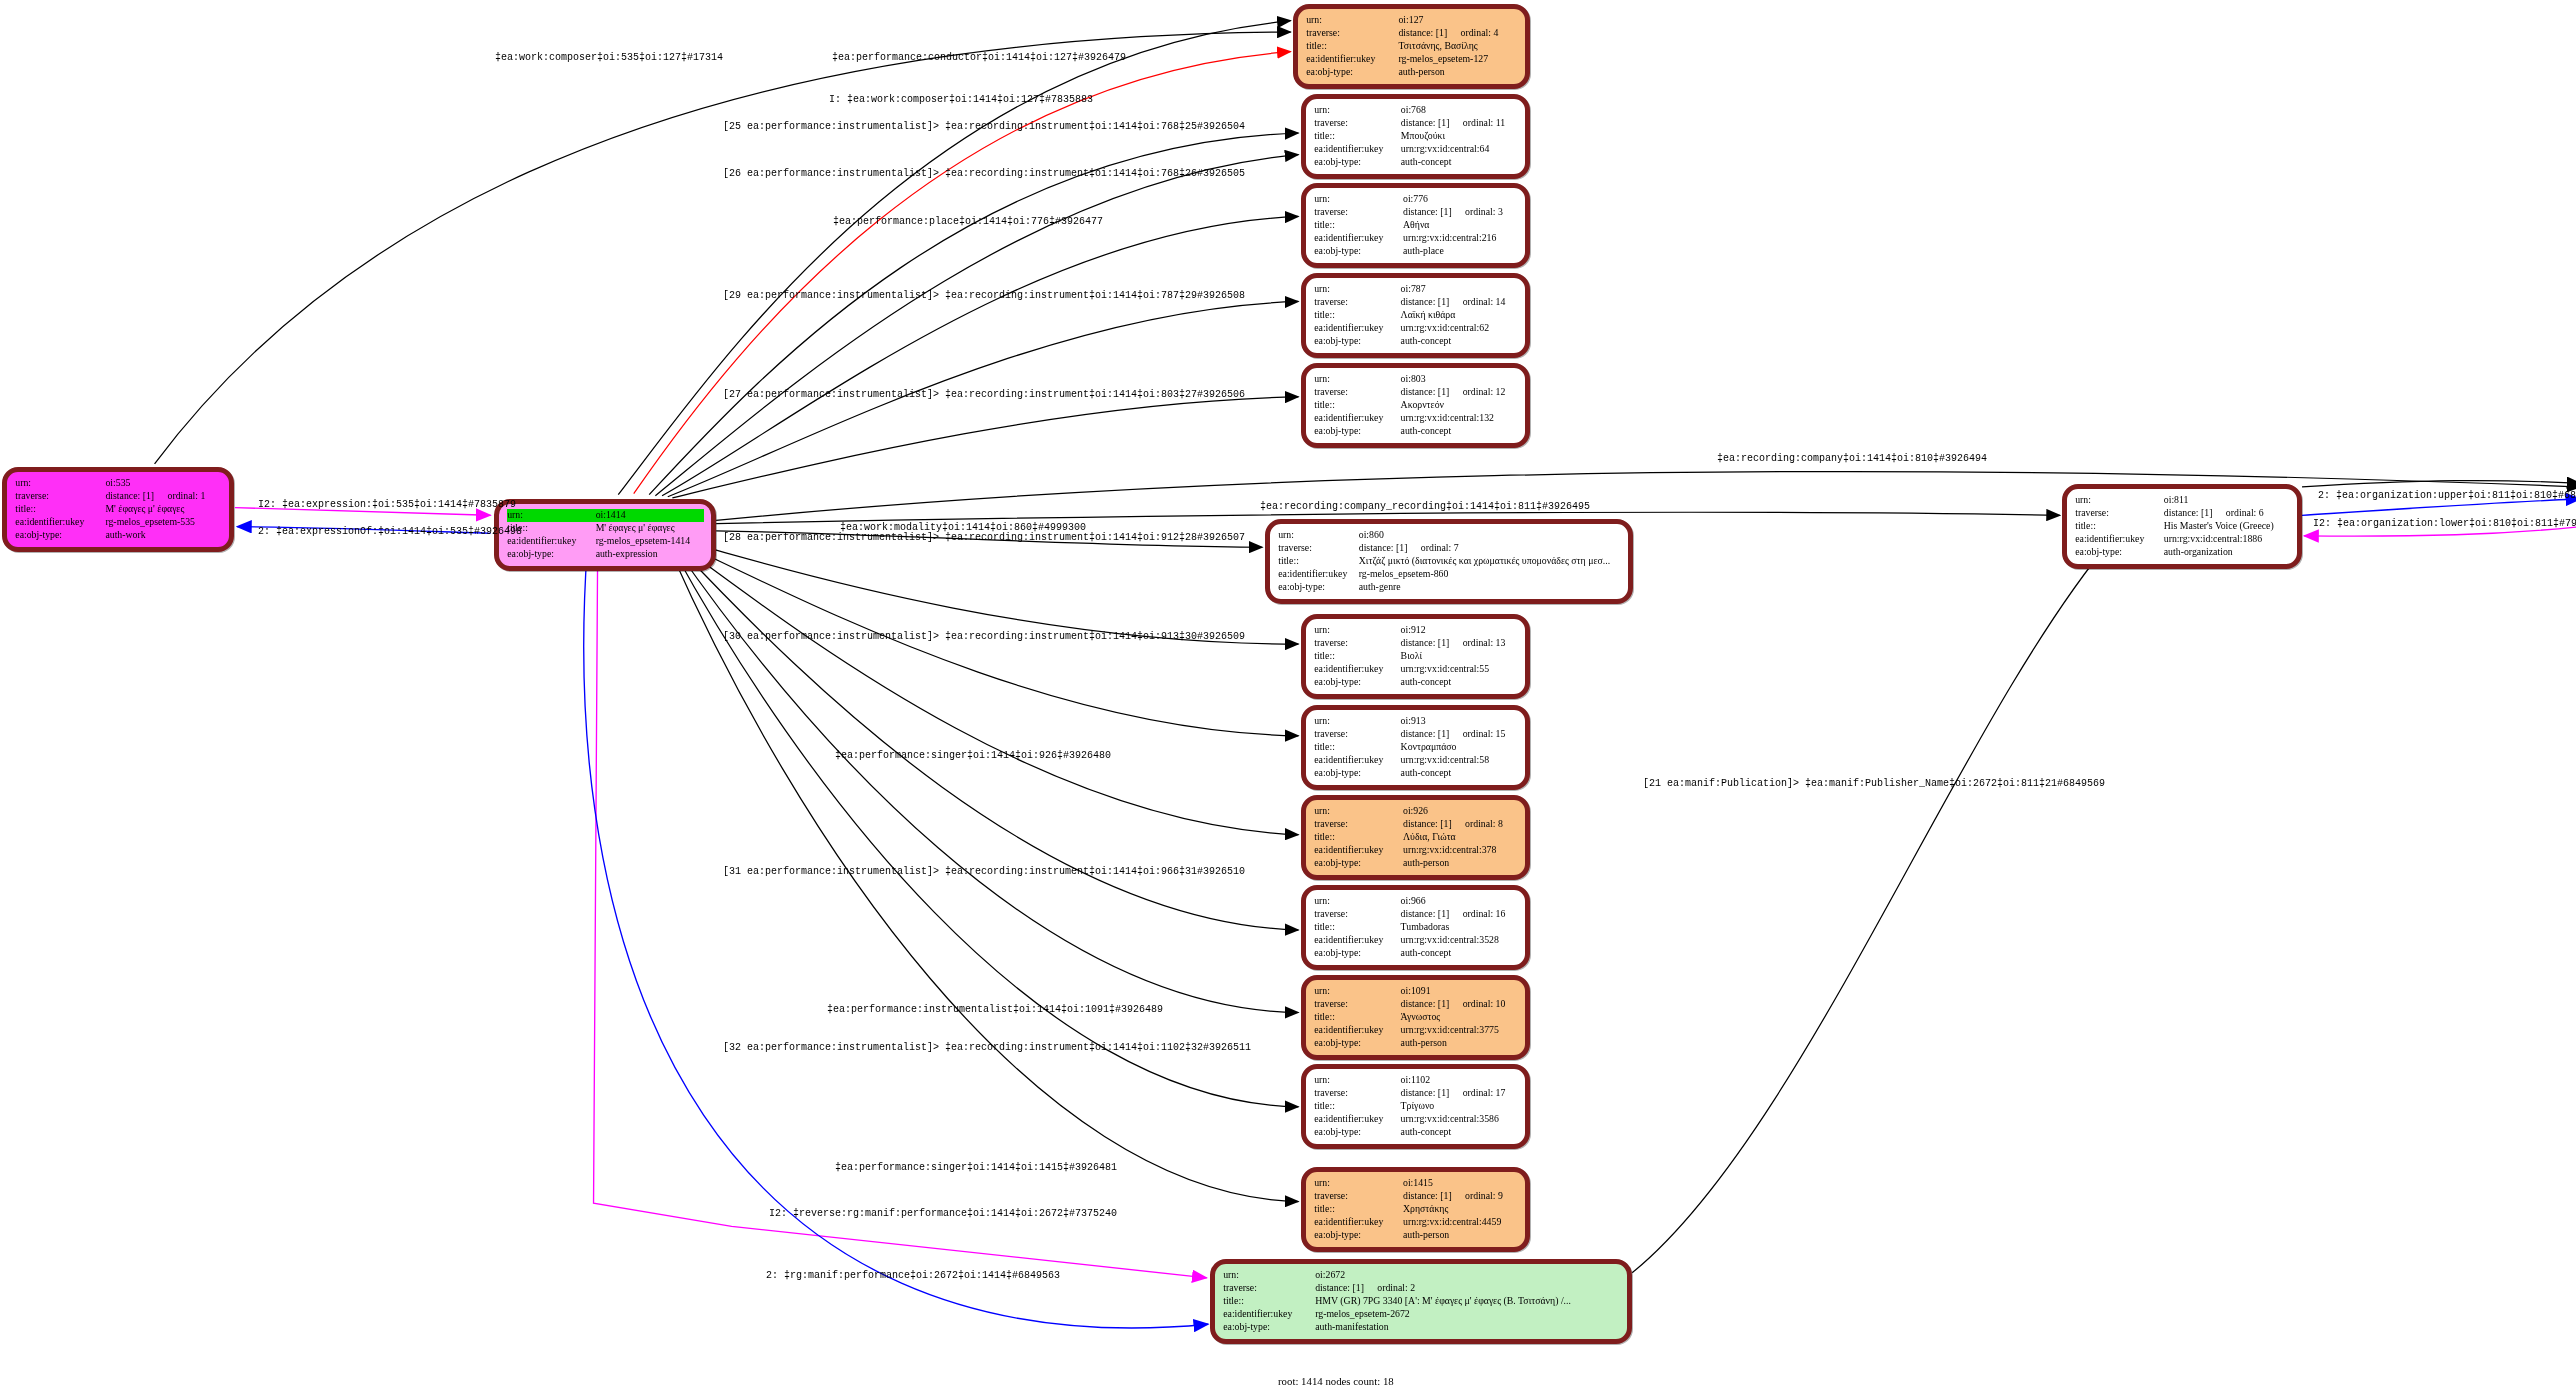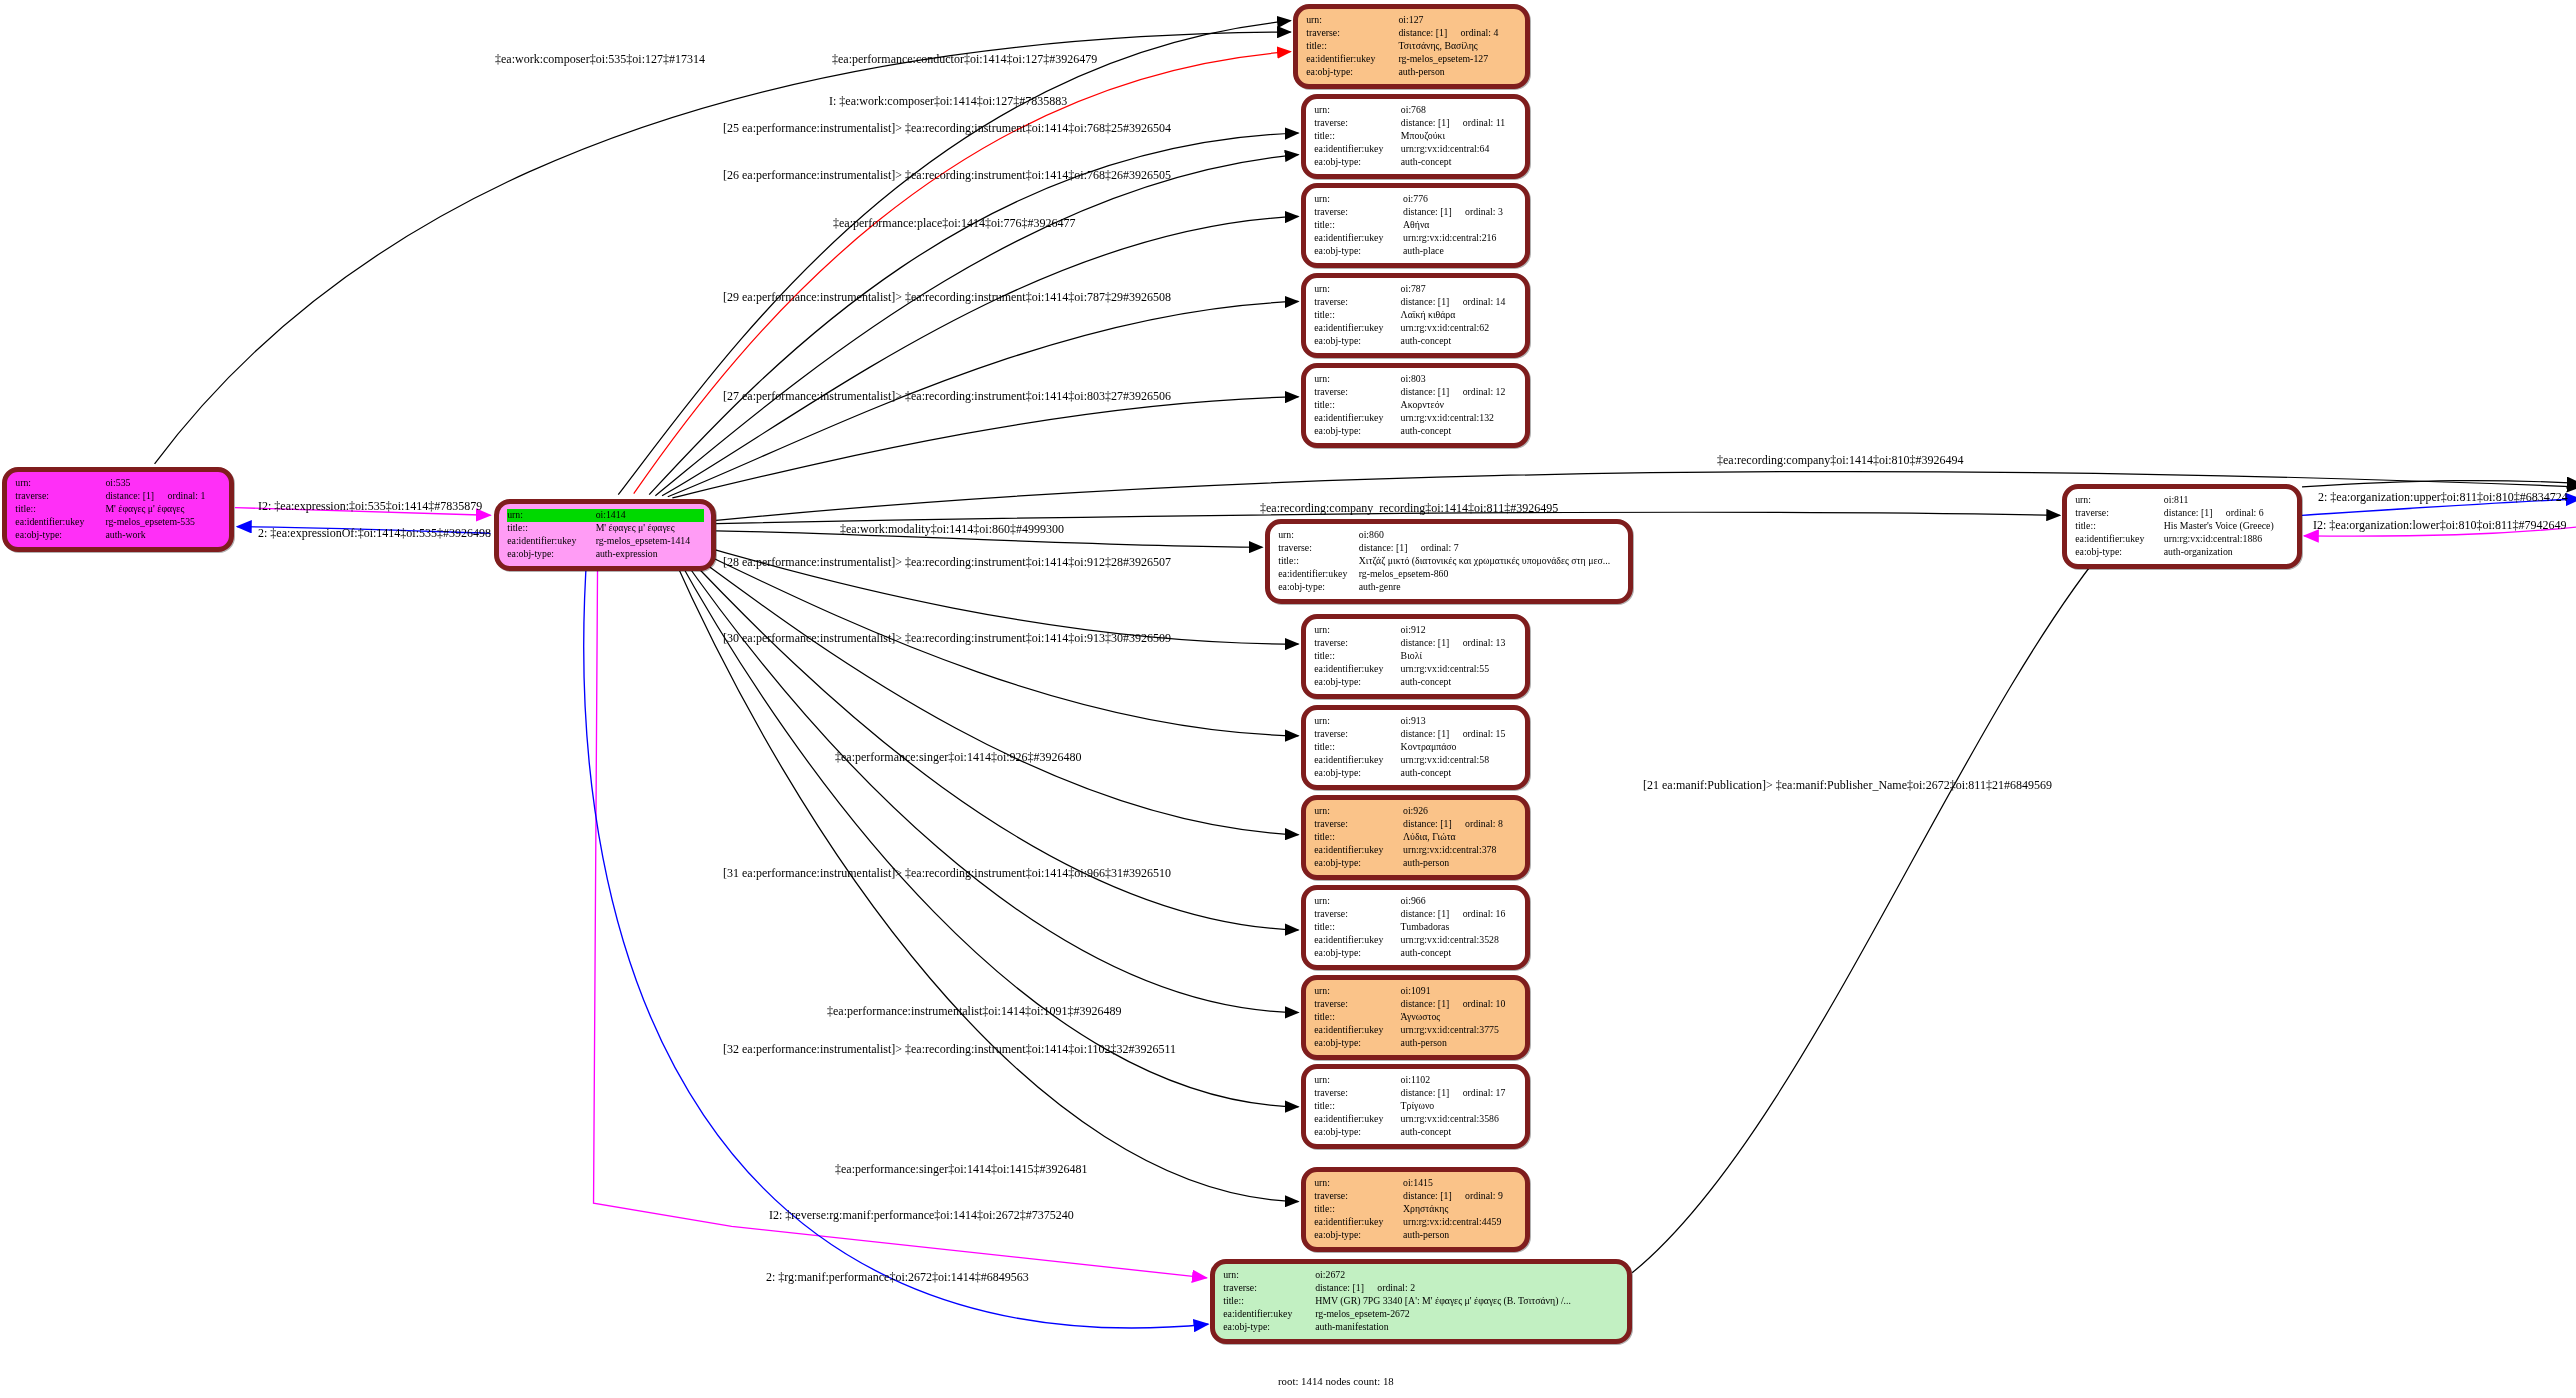--- a/index.html
+++ b/index.html
@@ -19,22 +19,22 @@
   .node .sub{display:inline-block;font-family:Liberation Serif, serif;}
   .node .sub2{display:inline-block;padding-left:13.4px;}
 
   .n-person{background:#fac389;}
   .n-work{background:#ff2ff7;}
   .n-manifestation{background:#c2f0c2;}
   .n-plain{background:#ffffff;}
   .n-root{background:#ff9cf5;}
   .n-root td.hdr{background:#00d900;}
 
-  .elabel{position:absolute;font-size:12px;color:#000;white-space:nowrap;
-          font-family:Liberation Serif, serif;}
+  .elabel{position:absolute;font-size:10px;color:#000;white-space:nowrap;
+          font-family:Liberation Mono, monospace;}
   .footer{position:absolute;font-size:10.8px;color:#000;}
 </style>
 </head>
 <body>
 
 <div id="canvas">
 
   <svg id="edges" viewBox="0 0 5483 2715">
     <defs>
       <marker id="ah-black" markerWidth="12" markerHeight="10" refX="11" refY="5" orient="auto">
@@ -567,21 +567,21 @@
       <div class="elabel" style="left: 832px; top: 52px;">‡ea:performance:conductor‡oi:1414‡oi:127‡#3926479</div>
       <div class="elabel" style="left: 829px; top: 94px;">I: ‡ea:work:composer‡oi:1414‡oi:127‡#7835883</div>
       <div class="elabel" style="left: 723px; top: 121px;">[25 ea:performance:instrumentalist]&gt; ‡ea:recording:instrument‡oi:1414‡oi:768‡25#3926504</div>
       <div class="elabel" style="left: 723px; top: 168px; text-align: right;">[26 ea:performance:instrumentalist]&gt; ‡ea:recording:instrument‡oi:1414‡oi:768‡26#3926505</div>
       <div class="elabel" style="left: 833px; top: 216px;">‡ea:performance:place‡oi:1414‡oi:776‡#3926477</div>
       <div class="elabel" style="left: 723px; top: 290px;">[29 ea:performance:instrumentalist]&gt; ‡ea:recording:instrument‡oi:1414‡oi:787‡29#3926508</div>
       <div class="elabel" style="left: 723px; top: 389px;">[27 ea:performance:instrumentalist]&gt; ‡ea:recording:instrument‡oi:1414‡oi:803‡27#3926506</div>
       <div class="elabel" style="left: 1717px; top: 453px;">‡ea:recording:company‡oi:1414‡oi:810‡#3926494</div>
       <div class="elabel" style="left: 1260px; top: 501px;">‡ea:recording:company_recording‡oi:1414‡oi:811‡#3926495</div>
       <div class="elabel" style="left: 840px; top: 522px;">‡ea:work:modality‡oi:1414‡oi:860‡#4999300</div>
-      <div class="elabel" style="left: 723px; top: 555px; text-align: center;">[28 ea:performance:instrumentalist]&gt; ‡ea:recording:instrument‡oi:1414‡oi:912‡28#3926507</div>
+      <div class="elabel" style="left: 723px; top: 532px; text-align: center;">[28 ea:performance:instrumentalist]&gt; ‡ea:recording:instrument‡oi:1414‡oi:912‡28#3926507</div>
       <div class="elabel" style="left: 723px; top: 631px;">[30 ea:performance:instrumentalist]&gt; ‡ea:recording:instrument‡oi:1414‡oi:913‡30#3926509</div>
       <div class="elabel" style="left: 835px; top: 750px;">‡ea:performance:singer‡oi:1414‡oi:926‡#3926480</div>
       <div class="elabel" style="left: 723px; top: 866px;">[31 ea:performance:instrumentalist]&gt; ‡ea:recording:instrument‡oi:1414‡oi:966‡31#3926510</div>
       <div class="elabel" style="left: 827px; top: 978px; margin-top: 26px;">‡ea:performance:instrumentalist‡oi:1414‡oi:1091‡#3926489</div>
       <div class="elabel" style="left: 723px; top: 1042px;">[32 ea:performance:instrumentalist]&gt; ‡ea:recording:instrument‡oi:1414‡oi:1102‡32#3926511</div>
       <div class="elabel" style="left: 835px; top: 1162px;">‡ea:performance:singer‡oi:1414‡oi:1415‡#3926481</div>
       <div class="elabel" style="left: 769px; top: 1208px;">I2: ‡reverse:rg:manif:performance‡oi:1414‡oi:2672‡#7375240</div>
       <div class="elabel" style="left: 766px; top: 1270px;">2: ‡rg:manif:performance‡oi:2672‡oi:1414‡#6849563</div>
       <div class="elabel" style="left: 1643px; top: 778px;">[21 ea:manif:Publication]&gt; ‡ea:manif:Publisher_Name‡oi:2672‡oi:811‡21#6849569</div>
       <div class="elabel" style="left: 258px; top: 499px;">I2: ‡ea:expression:‡oi:535‡oi:1414‡#7835879</div>

